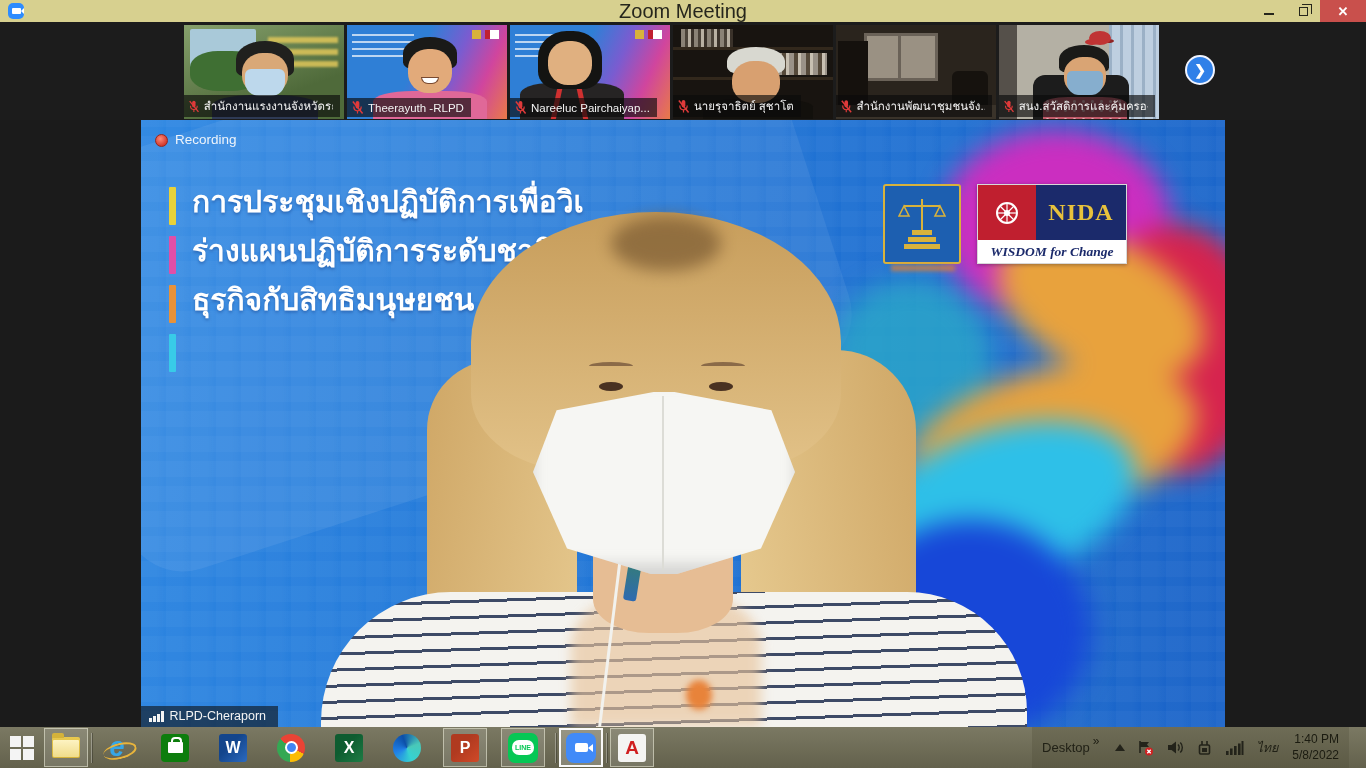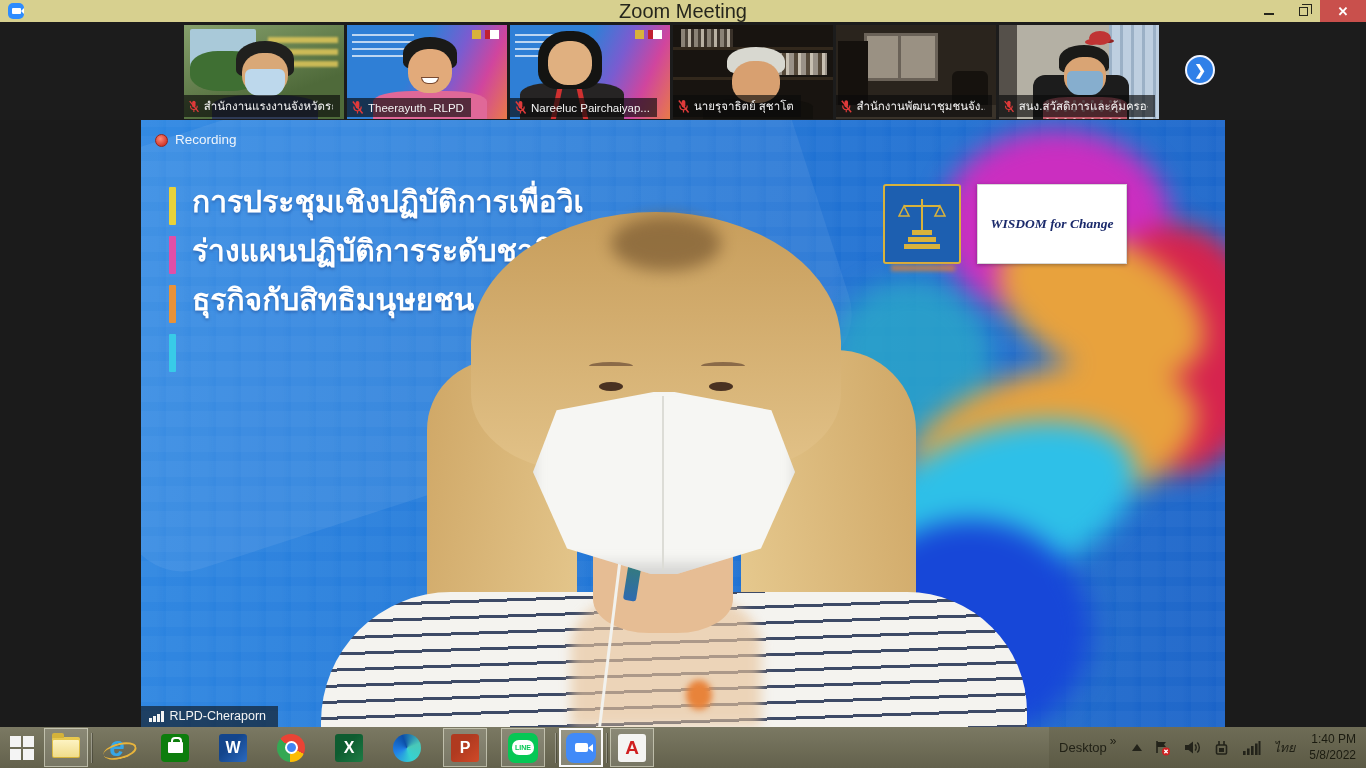--- a/index.html
+++ b/index.html
@@ -228,21 +228,21 @@
   .ic-cam { width:13px; height:9px; background:#fff; border-radius:2px; position:relative; }
   .ic-cam::after { content:""; position:absolute; right:-5px; top:0.5px; border-left:5px solid #fff;
     border-top:4px solid rgba(0,0,0,0); border-bottom:4px solid rgba(0,0,0,0);
     transform:scaleX(-1); border-left-color:#fff; }
   .ic-acrobat { width:28px; height:28px; background:#f4f4f2; border-radius:3px; display:flex;
     align-items:center; justify-content:center; color:#d01f1f; font-size:19px; font-weight:bold; }
   .cam-mini { width:9px; height:6px; background:#fff; border-radius:1px; position:relative; }
   .cam-mini::after { content:""; position:absolute; right:-3.5px; top:0;
     border-right:3.5px solid #fff; border-top:3px solid rgba(0,0,0,0); border-bottom:3px solid rgba(0,0,0,0); }
 
-  .tb-right { position:absolute; right:0; top:0; height:41px; display:flex; align-items:center;
+  .tb-right { position:absolute; right:17px; top:0; height:41px; display:flex; align-items:center;
     background:linear-gradient(#6e6c56,#5c5a45); padding-right:6px; }
   .desktop-btn { display:flex; align-items:flex-start; gap:3px; color:#212116; font-size:13px;
     padding:0 10px; height:41px; align-items:center; cursor:pointer; }
   .desktop-btn .chev { font-size:12px; position:relative; top:-7px; }
   .tray-item { margin:0 6px; display:flex; align-items:center; justify-content:center; cursor:pointer;font-style:italic; }
   .tri-up { width:0; height:0; border-left:5px solid rgba(0,0,0,0); border-right:5px solid rgba(0,0,0,0);
     border-bottom:7px solid #23231a; }
   .lang { color:#212116; font-size:12.5px; }
   .clock { text-align:right; color:#1b1b10; font-size:12px; line-height:1.3; margin-left:8px;
     padding-right:4px; cursor:default; }
@@ -452,20 +452,35 @@
             <line x1="6" y1="10" x2="42" y2="10" stroke="#d8b23c" stroke-width="2"></line>
             <path d="M6 10 L1 20 H11 Z" fill="none" stroke="#d8b23c" stroke-width="1.6"></path>
             <path d="M42 10 L37 20 H47 Z" fill="none" stroke="#d8b23c" stroke-width="1.6"></path>
             <rect x="14" y="34" width="20" height="5" fill="#d8b23c"></rect>
             <rect x="10" y="41" width="28" height="5" fill="#d8b23c"></rect>
             <rect x="6" y="48" width="36" height="5" fill="#d8b23c"></rect>
           </svg>
           <span class="moj-caption"></span>
         </div>
         <div class="nida-logo">
+          <div class="nida-top">
+            <div class="nida-red">
+              <svg width="26" height="26" viewBox="0 0 26 26">
+                <circle cx="13" cy="13" r="10" fill="none" stroke="#fff" stroke-width="2"></circle>
+                <circle cx="13" cy="13" r="3" fill="#fff"></circle>
+                <line x1="13" y1="3" x2="13" y2="23" stroke="#fff" stroke-width="1.2"></line>
+                <line x1="3" y1="13" x2="23" y2="13" stroke="#fff" stroke-width="1.2"></line>
+                <line x1="6" y1="6" x2="20" y2="20" stroke="#fff" stroke-width="1.2"></line>
+                <line x1="20" y1="6" x2="6" y2="20" stroke="#fff" stroke-width="1.2"></line>
+              </svg>
+            </div>
+            <div class="nida-navy">
+              <span>NIDA</span>
+            </div>
+          </div>
           <div class="nida-bottom">
             <span>WISDOM for Change</span>
           </div>
         </div>
       </div>
 
       <div class="woman">
         <div class="hair-left"></div>
         <div class="hair-right"></div>
         <div class="shirt"></div>

